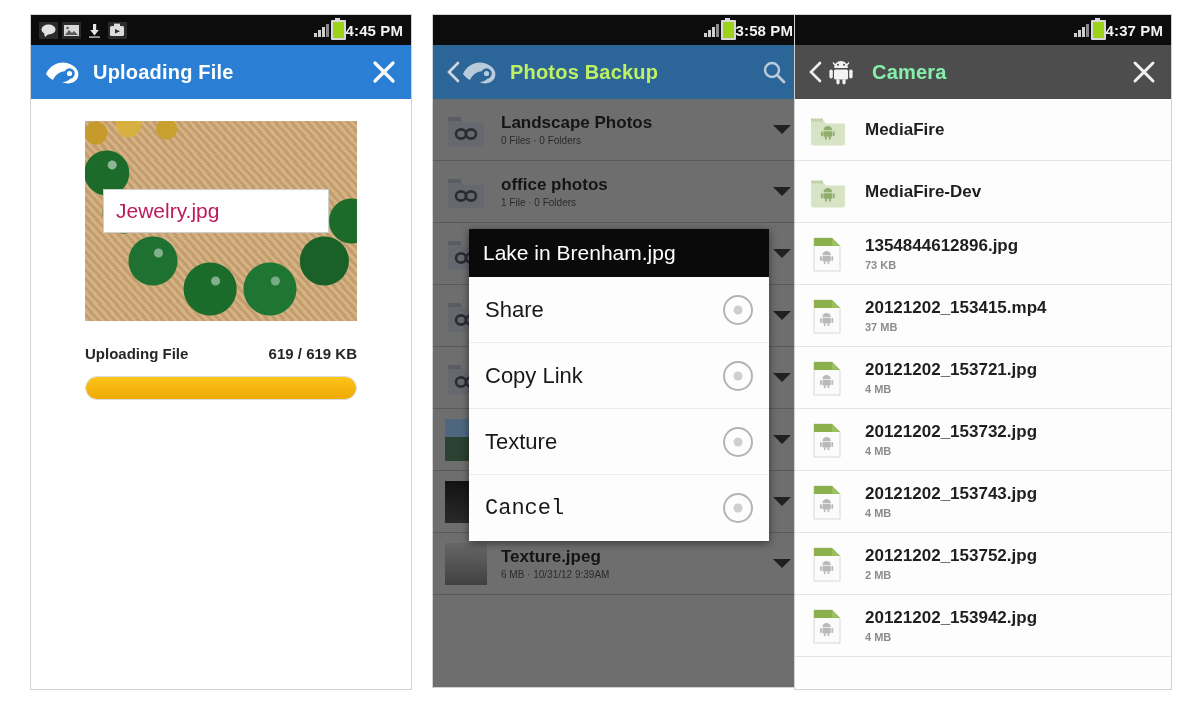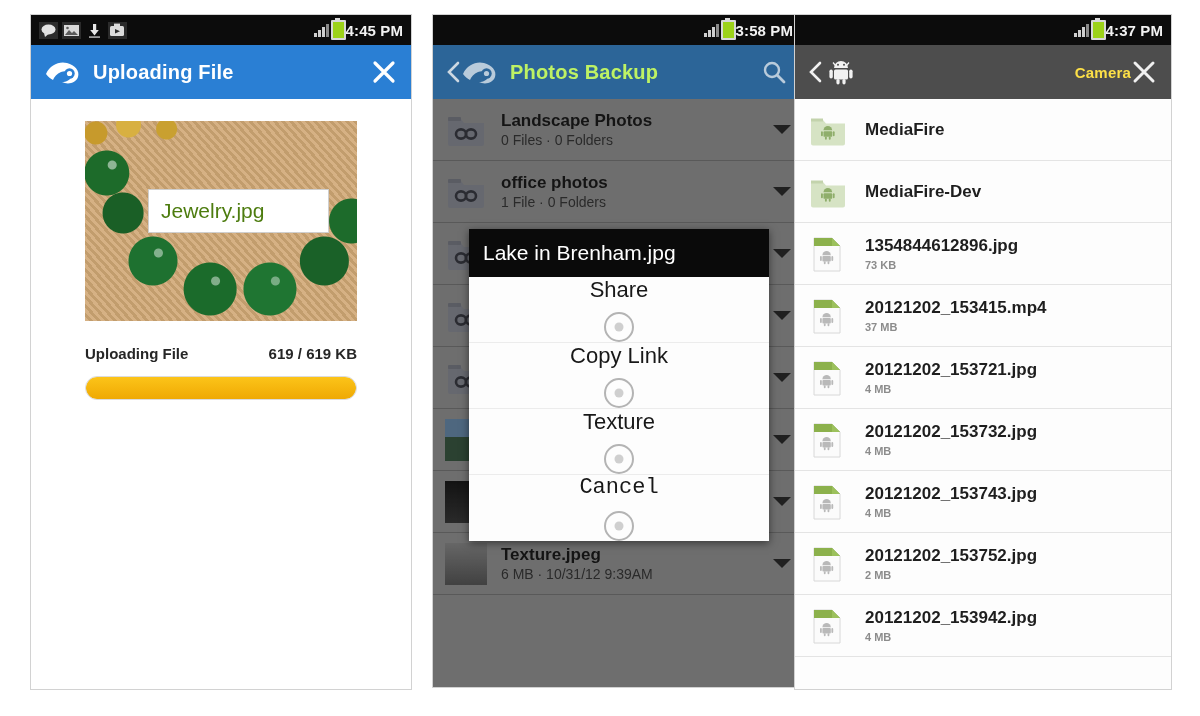--- a/index.html
+++ b/index.html
@@ -29,21 +29,21 @@
   .batt{width:11px;height:16px;border:2px solid #d8d8d8;border-radius:1px;position:relative;background:#9cd219;}
   .batt:before{content:"";position:absolute;top:-4px;left:2px;width:5px;height:2px;background:#d8d8d8;}
 
   
   .appbar{height:54px;display:flex;align-items:center;padding:0 14px;box-sizing:border-box;}
   .appbar.blue{background:#2a7fd4;}
   .appbar.blue-dim{background:#2c6598;}
   .appbar.gray{background:#4d4d4d;}
   .bar-title{color:#fff;font-size:20px;font-weight:bold;flex:1;letter-spacing:.2px;}
   .appbar.blue-dim .bar-title{color:#bef264;}
-  .appbar.gray .bar-title{color:#fde047;font-size:15px;text-align:right;}
+  .appbar.gray .bar-title{color:#86efac;font-size:20px;}
   .logo{width:36px;height:28px;margin-right:12px;flex-shrink:0;}
   .backchev{width:13px;height:22px;margin-right:2px;flex-shrink:0;}
   .closeX{width:26px;height:26px;flex-shrink:0;}
   .searchI{width:26px;height:26px;flex-shrink:0;}
 
   
   .p1body{background:#fff;height:590px;padding:22px 26px 0 26px;box-sizing:border-box;}
   .thumbbox{position:relative;width:272px;height:200px;margin:0 auto;overflow:hidden;}
   .beads{position:absolute;inset:0;
     background:
@@ -59,54 +59,54 @@
       radial-gradient(circle at 30% 4%, #c9a030 0 10px, transparent 11px),
       repeating-linear-gradient(48deg,#d6b184 0 3px,#c29d6d 3px 6px),
       repeating-linear-gradient(-44deg,rgba(175,140,98,.5) 0 3px,rgba(223,195,155,.5) 3px 6px),
       #d2ac7d;}
   .beads:after{content:"";position:absolute;inset:0;
     background:radial-gradient(circle at 10% 22%, rgba(255,255,255,.5) 0 4px, transparent 5px),
                radial-gradient(circle at 27% 66%, rgba(255,255,255,.45) 0 4px, transparent 5px),
                radial-gradient(circle at 48% 80%, rgba(255,255,255,.45) 0 4px, transparent 5px),
                radial-gradient(circle at 70% 80%, rgba(255,255,255,.4) 0 4px, transparent 5px);}
   .fname-field{position:absolute;left:18px;right:28px;top:68px;background:#fff;
-    border:1px solid #cfcfcf;padding:9px 12px;font-size:21px;color:#4d7c0f;box-sizing:border-box;margin-left:45px;}
+    border:1px solid #cfcfcf;padding:9px 12px;font-size:21px;color:#be185d;box-sizing:border-box;}
   .cancel-btn{margin:8px auto 0 auto;width:272px;height:50px;
     background:linear-gradient(#f2f2f2,#d9d9d9);border:1px solid #bdbdbd;border-radius:2px;
     display:flex;align-items:center;justify-content:center;
     font-size:23px;color:#2e2e2e;box-sizing:border-box;}
   .prog-row{width:272px;margin:24px auto 0 auto;display:flex;justify-content:space-between;
     font-size:15px;font-weight:bold;color:#262626;}
   .prog-track{width:272px;height:24px;margin:14px auto 0 auto;background:#ededed;
     border:1px solid #dcdcdc;border-radius:12px;box-sizing:border-box;overflow:hidden;}
   .prog-fill{height:100%;background:linear-gradient(#fcc419,#efa903);border-radius:12px;}
 
   
   .p2body{position:relative;height:588px;background:#6e6e6e;overflow:hidden;}
   .p2scroll{filter:grayscale(35%) brightness(.72);}
   .row2{height:62px;display:flex;align-items:center;padding:0 10px 0 12px;
     box-sizing:border-box;border-bottom:1px solid #7b7b7b;}
   .row2 .th{width:42px;height:42px;margin-right:14px;flex-shrink:0;}
   .row2 .meta{flex:1;min-width:0;}
   .row2 .nm{font-size:17px;font-weight:bold;color:#1c1c1c;line-height:1.15;white-space:nowrap;overflow:hidden;}
-  .row2 .sub{font-size:14px;color:#3a3a3a;margin-top:2px;white-space:nowrap;overflow:hidden;}
+  .row2 .sub{font-size:10px;color:#3a3a3a;margin-top:2px;white-space:nowrap;overflow:hidden;}
   .chev{width:0;height:0;border-left:9px solid transparent;border-right:9px solid transparent;
     border-top:9px solid #2d2d2d;flex-shrink:0;margin-left:8px;}
   .ph-lake{background:linear-gradient(#5d92c4 0 42%, #2f5f3c 42% 100%);}
   .ph-dark{background:linear-gradient(#1a1a1a,#3a3a3a);}
   .ph-sun{background:linear-gradient(#3a1c12 0 40%,#b4531c 40% 64%,#2a1008 64% 100%);}
   .ph-tex{background:linear-gradient(#8e8e8e,#5a5a5a);}
 
   .dialog{position:absolute;left:36px;top:130px;width:300px;
     box-shadow:0 2px 8px rgba(0,0,0,.5);}
   .dlg-title{background:#0a0a0a;color:#fff;font-size:21px;padding:12px 14px;
     box-sizing:border-box;}
   .dlg-body{background:#fdfdfd;}
   .dlg-item{height:66px;display:flex;align-items:center;padding:0 16px;box-sizing:border-box;
-    border-bottom:1px solid #ececec;flex-direction:column;}
+    border-bottom:1px solid #ececec;}
   .dlg-item:last-child{border-bottom:none;font-family:Liberation Mono, monospace;}
   .dlg-label{flex:1;font-size:22px;color:#181818;}
   .radio{width:26px;height:26px;border:2px solid #b4b4b4;border-radius:50%;
     position:relative;flex-shrink:0;}
   .radio:after{content:"";position:absolute;left:50%;top:50%;transform:translate(-50%,-50%);
     width:9px;height:9px;border-radius:50%;background:#cfcfcf;}
 
   
   .p3body{background:#fdfdfd;height:590px;overflow:hidden;}
   .row3{height:62px;display:flex;align-items:center;padding:0 12px;box-sizing:border-box;

